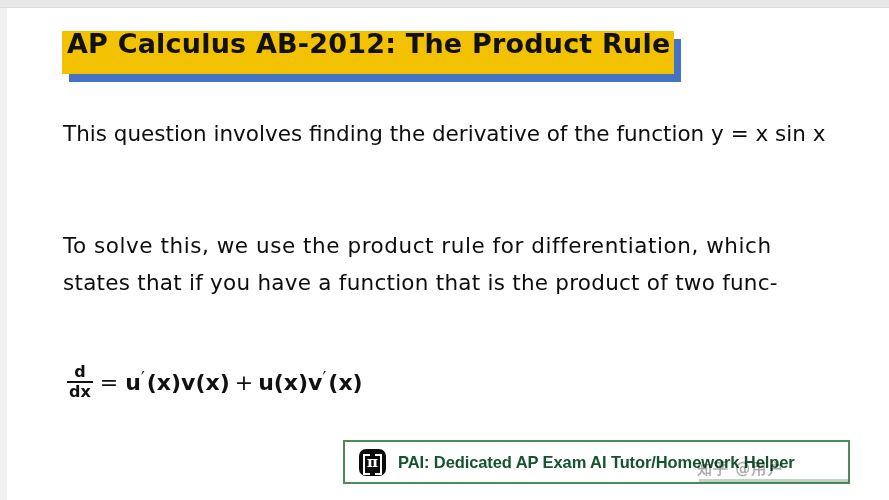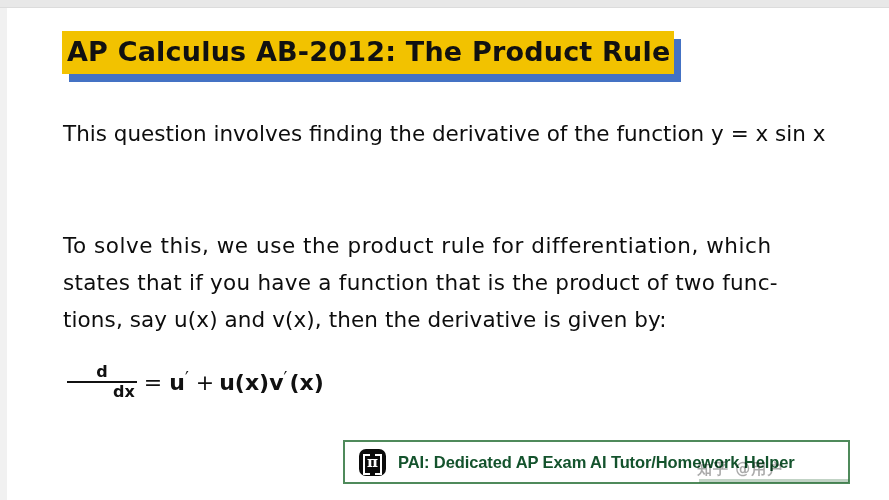--- a/index.html
+++ b/index.html
@@ -58,21 +58,21 @@
   }
   #title-highlight {
     position: absolute;
     left: 0;
     top: 0;
     height: 43px;
     background: #f2c200;
     padding: 0 4px 0 5px;
     box-sizing: border-box;
     display: flex;
-    align-items: center;
+    align-items: flex-start;
     white-space: nowrap;
   }
   #title-text {
     font-family: "DejaVu Sans", sans-serif;
     font-size: 27px;
     font-weight: bold;
     color: #111111;
     letter-spacing: 0.2px;
     line-height: 1;
     position: relative;
@@ -126,21 +126,20 @@
     padding: 0 2px 1px 2px;
   }
   .frac .bar {
     width: 100%;
     min-width: 20px;
     height: 2px;
     background: #111111;
   }
   .frac .den {
     padding: 1px 2px 0 2px;
-    margin-left: 44px;
   }
   .prime {
     font-size: 17px;
     vertical-align: super;
     position: relative;
     top: -4px;
     left: 0px;
     font-weight: normal;
     padding-right: 2px;
   }
@@ -251,31 +250,31 @@
       </div>
     </div>
 
     <div class="body-par" id="par1-line1">
       <span>This question involves finding the derivative of the function</span>
       <span class="mathi">y = x sin x</span>
     </div>
 
     <div class="body-par" id="par2-line2">states that if you have a function that is the product of two func-</div>
     <div class="body-par" id="par2-line1">To solve this, we use the product rule for differentiation, which</div>
-    <div class="body-par" id="par2-line3">tions, say u(x) and v(x), then the derivative is given by:</div>
 
     <div id="formula">
       <span class="frac">
         <span class="num">d</span>
         <span class="bar"></span>
         <span class="den">dx</span>
       </span>
       <span class="eq">=</span>
       <span>u</span>
       <span class="prime">′</span>
+      <span>(x)v(x)</span>
       <span class="op">+</span>
       <span>u(x)v</span>
       <span class="prime">′</span>
       <span>(x)</span>
     </div>
 
     <div id="footer-box">
       <div id="footer-icon">
         <span class="bracket-l"></span>
         <span class="bracket-r"></span>

